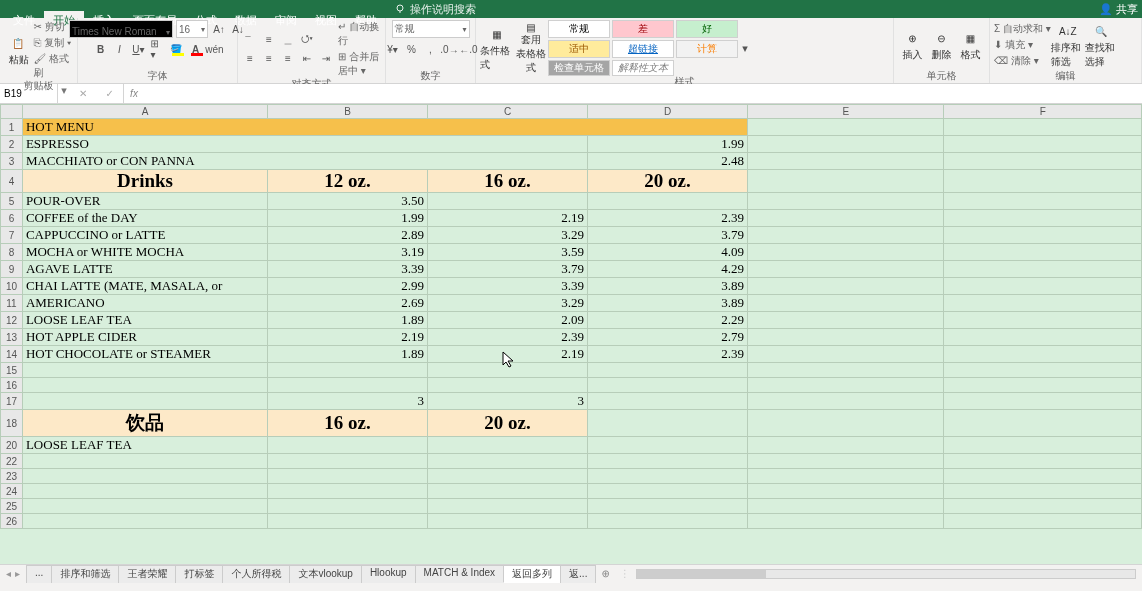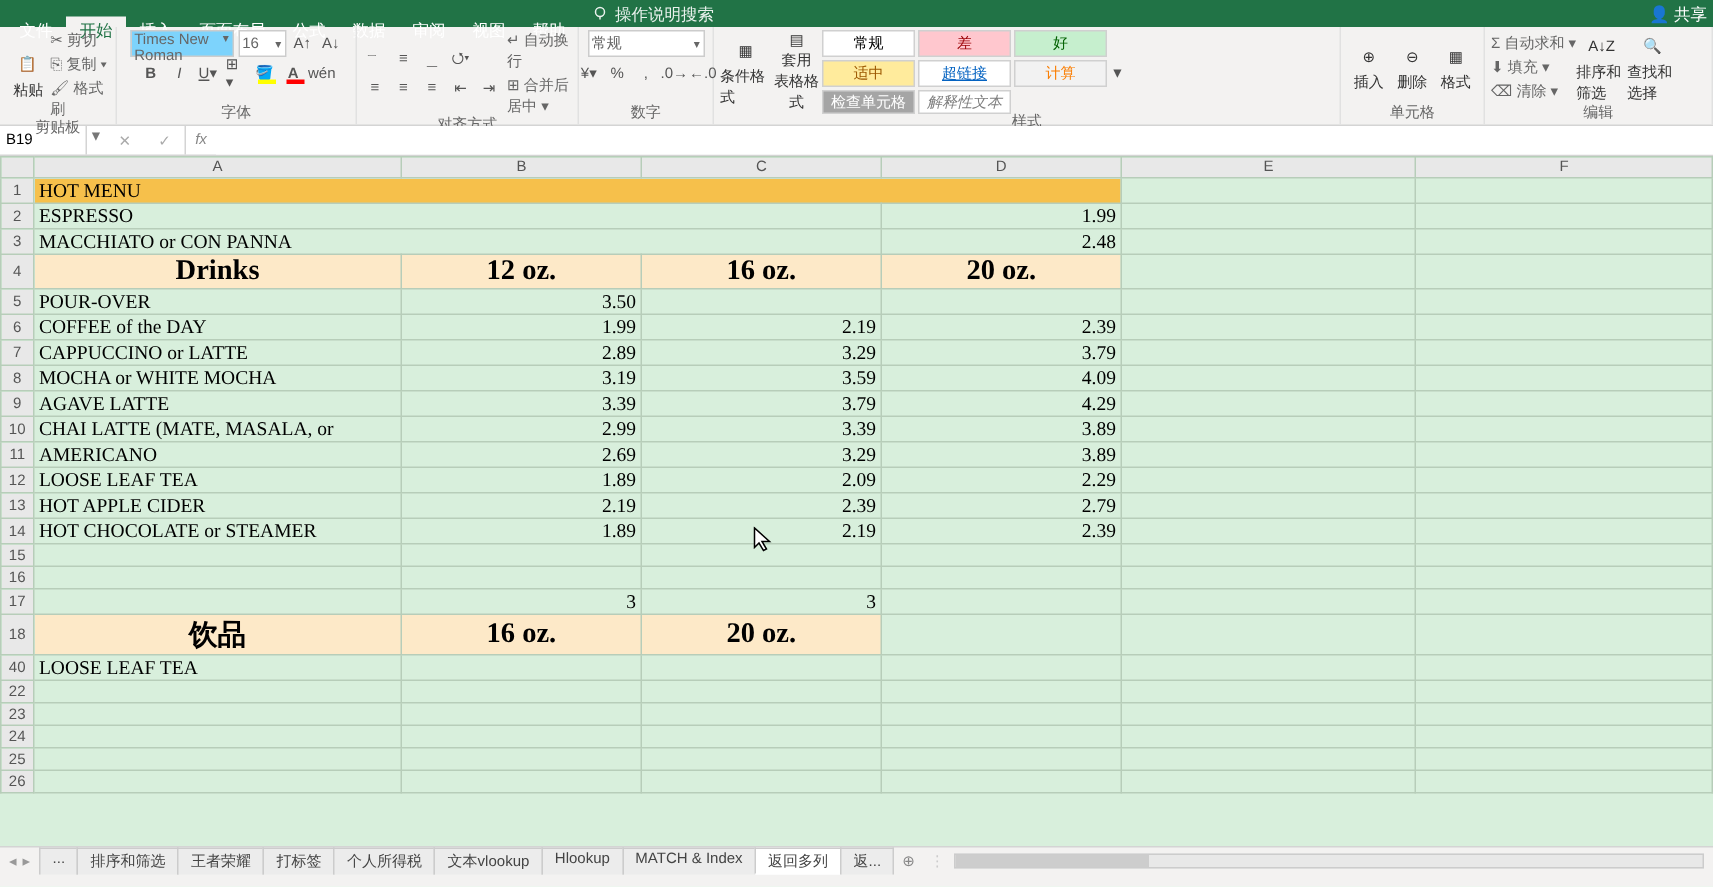--- a/index.html
+++ b/index.html
@@ -15,21 +15,21 @@
 .share span.icon { margin-right: 3px; }
 
 .ribbon { background: #f3f2f1; height: 66px; display: flex; border-bottom: 1px solid #d4d4d4; }
 .grp { border-right: 1px solid #e1e1e1; display: flex; flex-direction: column; justify-content: space-between; padding: 2px 4px 1px; }
 .grp-body { flex: 1; display: flex; align-items: center; }
 .grp-label { text-align: center; font-size: 10px; color: #666; height: 12px; line-height: 12px; white-space: nowrap; }
 .big-btn { display: flex; flex-direction: column; align-items: center; justify-content: center; width: 34px; height: 48px; font-size: 10px; color: #333; }
 .big-btn .ic { width: 22px; height: 20px; display: flex; align-items: center; justify-content: center; }
 .col { display: flex; flex-direction: column; gap: 2px; font-size: 10px; color: #666; }
 .row { display: flex; align-items: center; gap: 3px; }
-.dd-font { border: 1px solid #ccc; background: #7dd3fc; width: 69px; height: 18px; font-size: 10px; padding: 0 2px; display: flex; align-items: flex-start; justify-content: space-between; }
+.dd-font { border: 1px solid #ccc; background: #000000; width: 104px; height: 18px; font-size: 10px; padding: 0 2px; display: flex; align-items: flex-end; justify-content: space-between; }
 .dd-size { border: 1px solid #ccc; background: #fff; width: 32px; height: 18px; font-size: 10px; padding: 0 2px; display: flex; align-items: center; justify-content: space-between; }
 .sq { width: 16px; height: 16px; display: flex; align-items: center; justify-content: center; color: #555; border: 1px solid transparent; }
 .dd-fmt { border: 1px solid #ccc; background: #fff; width: 78px; height: 18px; font-size: 10px; padding: 0 2px; display: flex; align-items: center; justify-content: space-between; }
 .style-grid { display: grid; grid-template-columns: repeat(3, 62px); grid-template-rows: 18px 18px; gap: 2px; }
 .style-cell { border: 1px solid #d0d0d0; font-size: 10px; display: flex; align-items: center; justify-content: center; overflow: hidden; }
 .sc-normal { background: #fff; color: #000; }
 .sc-bad { background: #ffc7ce; color: #9c0006; }
 .sc-good { background: #c6efce; color: #006100; }
 .sc-neutral { background: #ffeb9c; color: #9c5700; }
 .sc-link { background: #fff; color: #0563c1; text-decoration: underline; }
@@ -449,21 +449,21 @@
   <tr>
           <td class="rowhdr">18</td>
           <td class="hl-cream ctr">饮品</td>
           <td class="hl-cream ctr">16 oz.</td>
           <td class="hl-cream ctr">20 oz.</td>
           <td class="d-green"></td>
           <td class="d-green"></td>
           <td class="d-green"></td>
         </tr>
   <tr>
-          <td class="rowhdr">40</td>
+          <td class="rowhdr">20</td>
           <td class="d-green">LOOSE LEAF TEA</td>
           <td class="d-green"></td>
           <td class="d-green"></td>
           <td class="d-green"></td>
           <td class="d-green"></td>
           <td class="d-green"></td>
         </tr>
   </tbody>
       <tbody id="blank-body">
         <tr>

